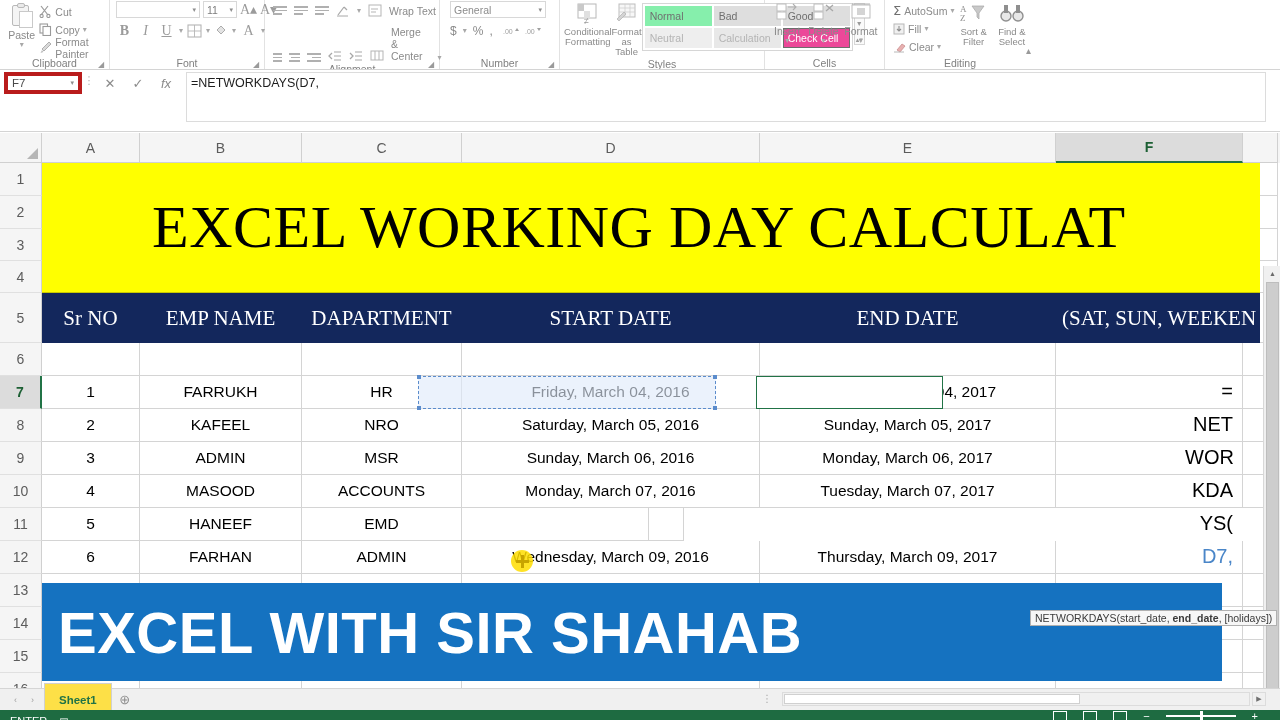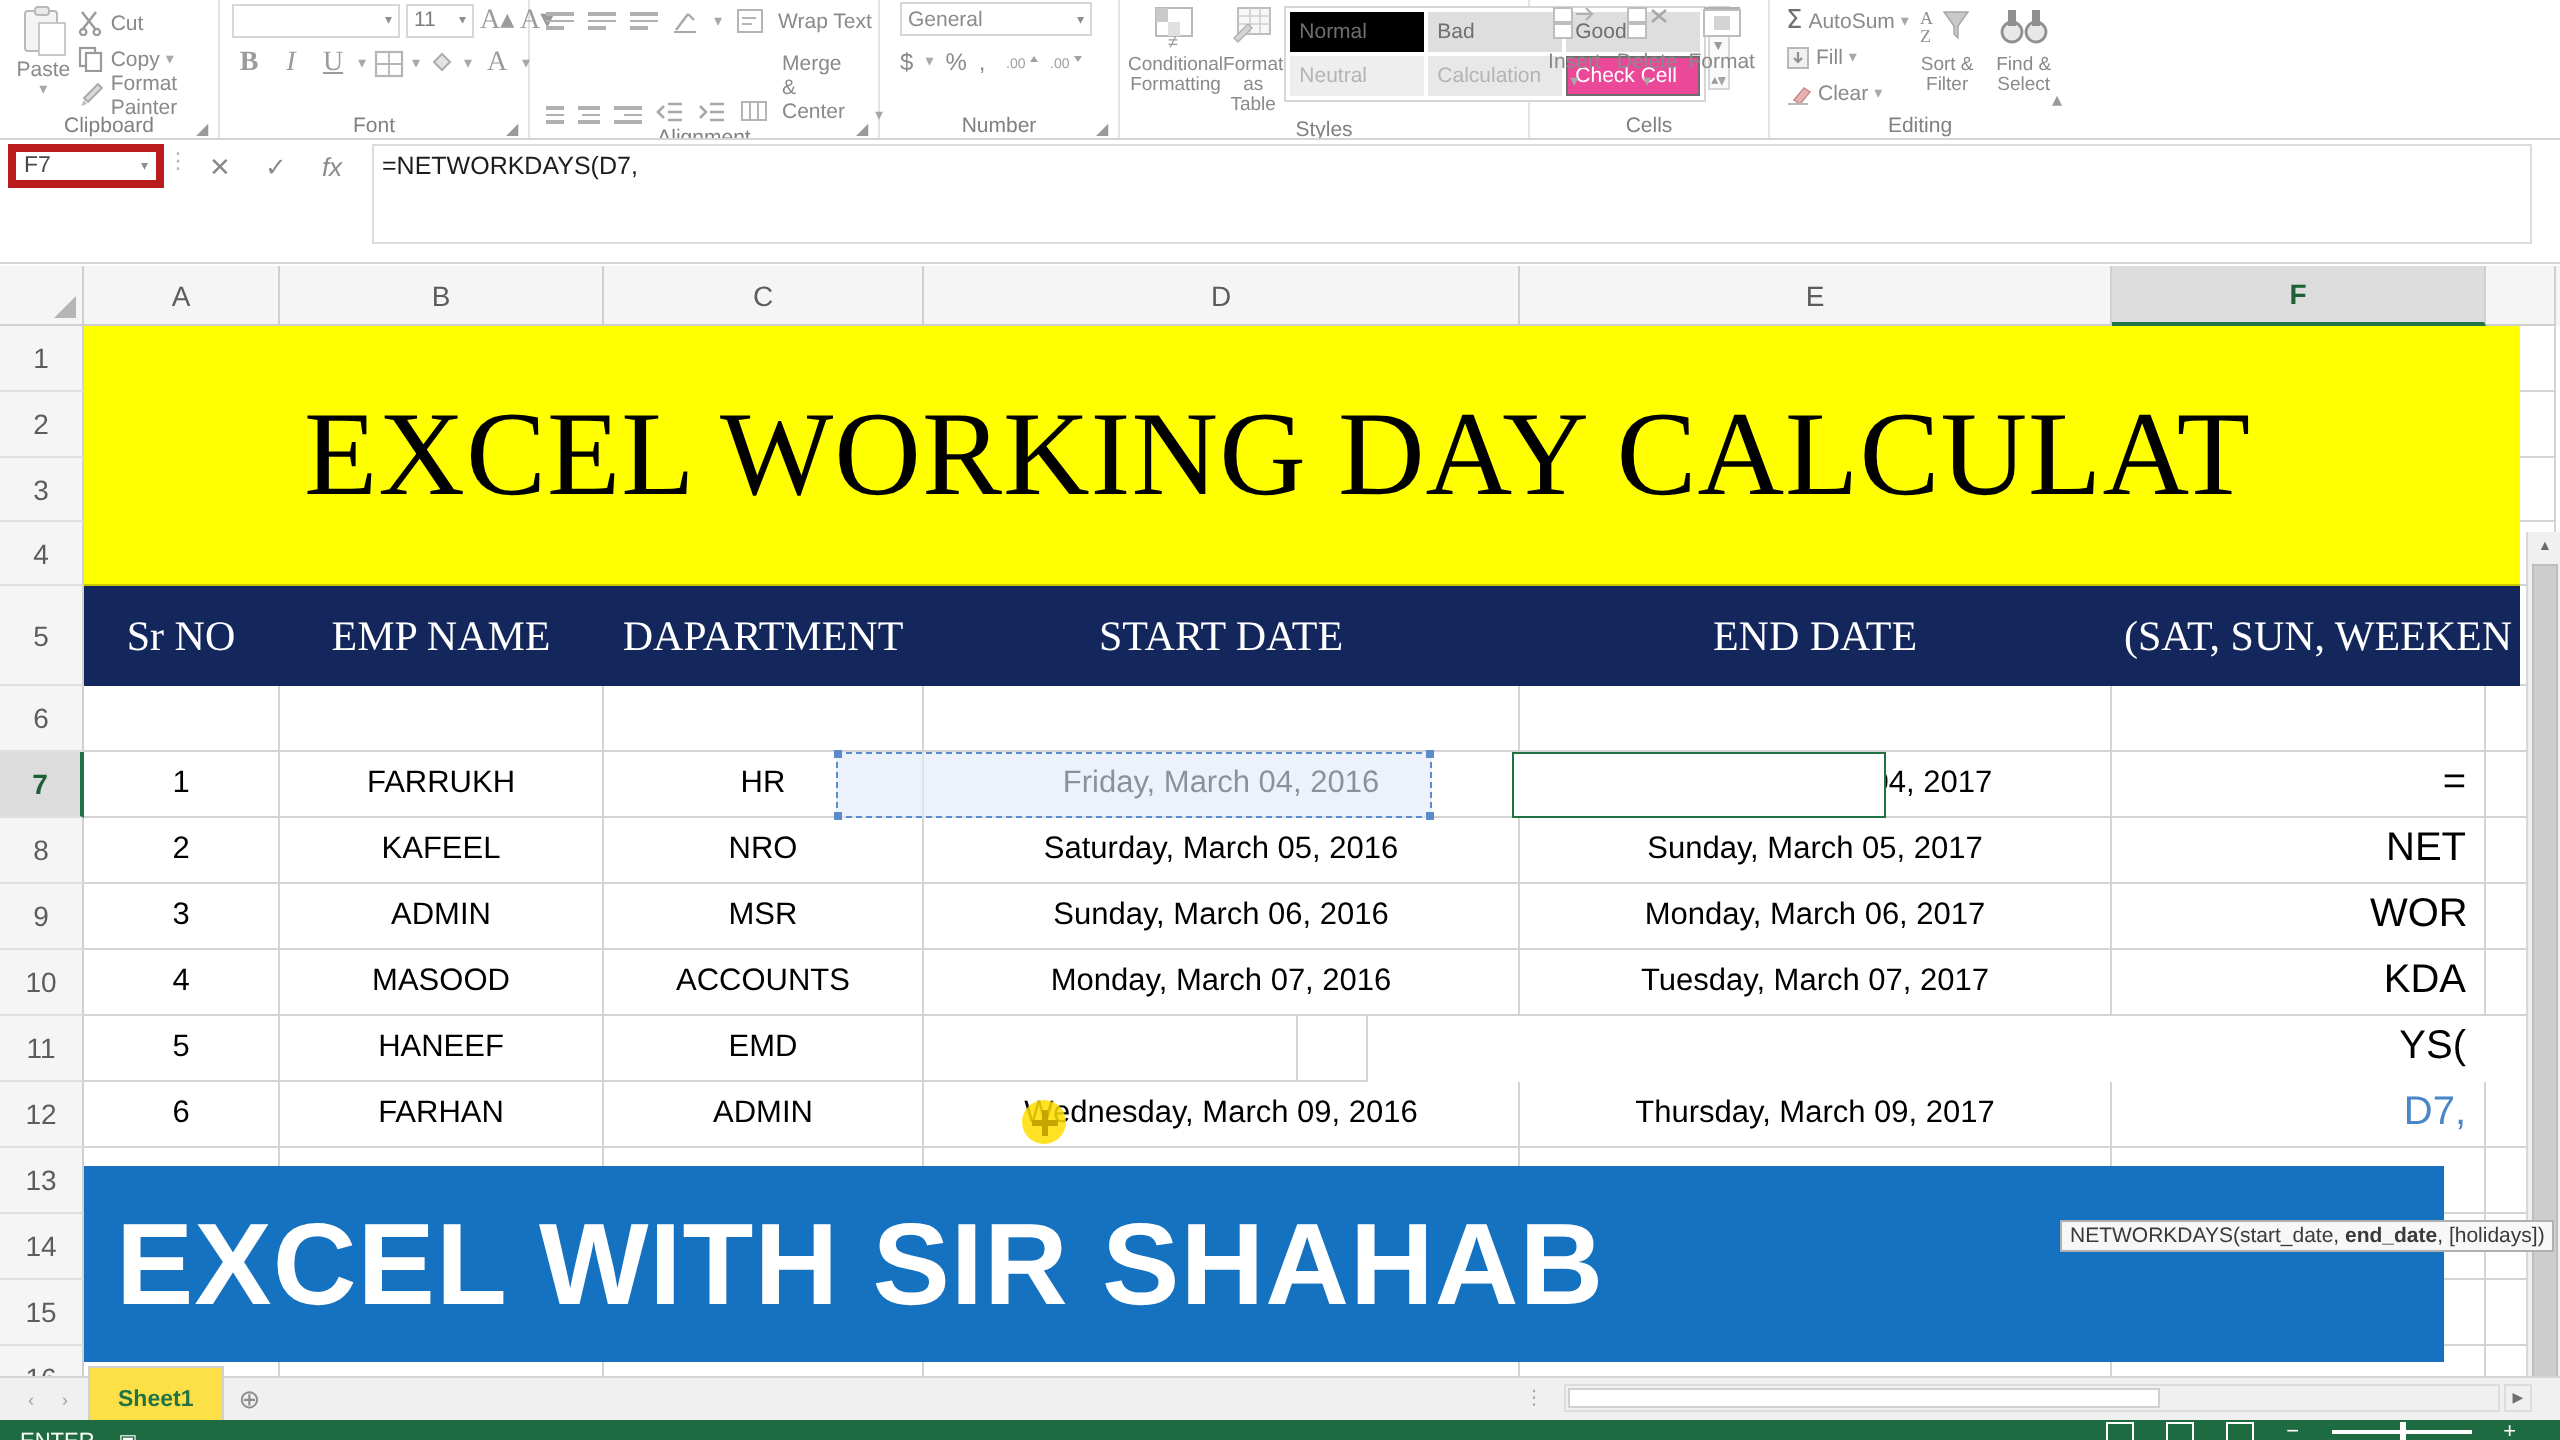--- a/index.html
+++ b/index.html
@@ -96,21 +96,21 @@
   .g-styles { width: 205px; }
   .style-gallery {
     display: grid; grid-template-columns: repeat(3, 67px); grid-template-rows: 20px 20px;
     gap: 2px; border: 1px solid #d6d6d6; padding: 2px; background:#fff;
     margin-top: 2px;
   }
   .style-cell {
     font-size: 10.5px; display:flex; align-items:center; padding-left:4px;
     border: 1px solid transparent;
   }
-  .st-normal { background:#000000; color:#6f6f6f; }
+  .st-normal { background:#86efac; color:#6f6f6f; }
   .st-bad { background:#dedede; color:#6f6f6f; }
   .st-good { background:#dedede; color:#6f6f6f; }
   .st-neutral { background:#eeeeee; color:#b4b4b4; }
   .st-calc { background:#e8e8e8; color:#b4b4b4; }
   .st-check { background:#ec4899; color:#ffffff; border:1.5px solid #6d6d6d; }
   .gal-scroll {
     width: 11px; border: 1px solid #d6d6d6; margin-left:1px; margin-top:2px;
     display:flex; flex-direction:column; justify-content:space-between; align-items:center;
     font-size:7px; color:#9a9a9a; height:42px; background:#fafafa;
   }

